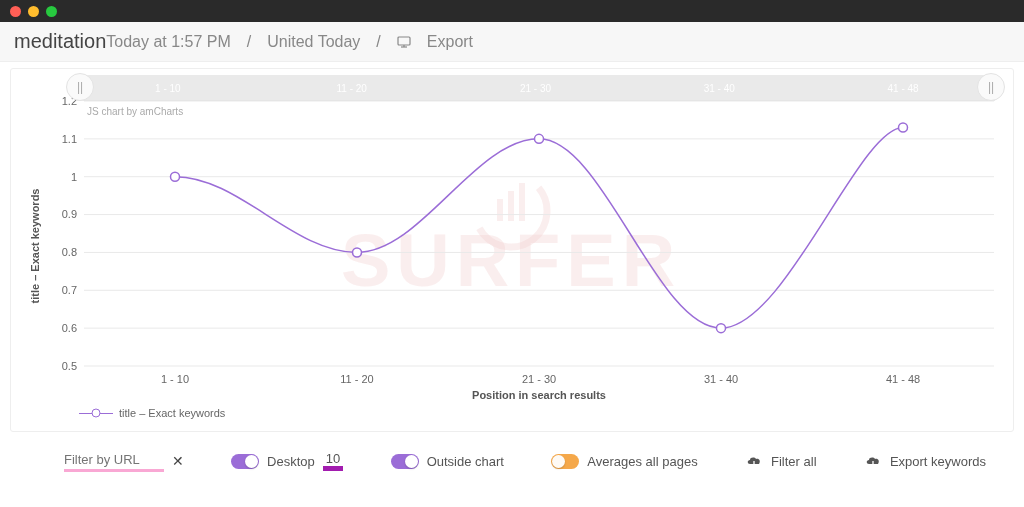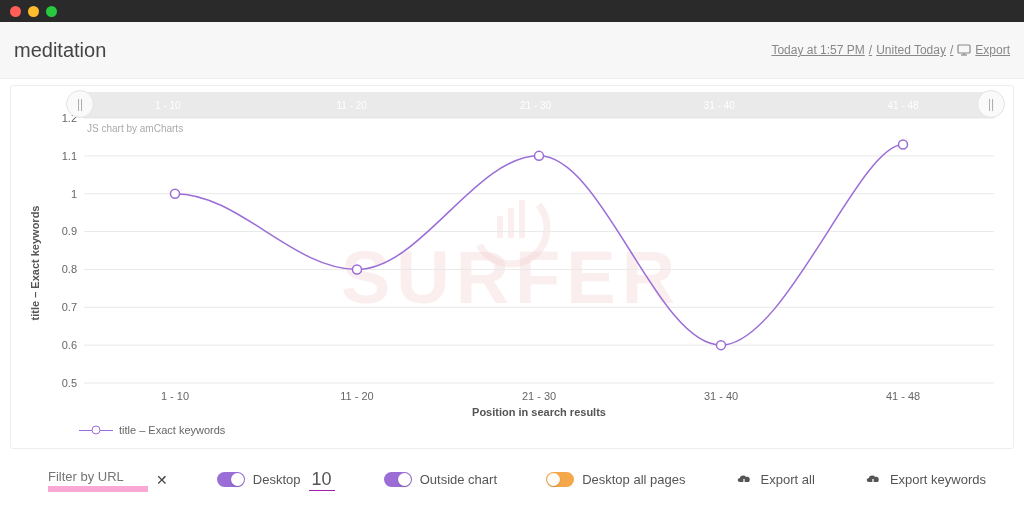--- a/index.html
+++ b/index.html
@@ -1,49 +1,49 @@
 <!DOCTYPE html>
 <html><head>
 <meta charset="utf-8">
 <style>
 * { box-sizing: border-box; margin: 0; padding: 0; }
 body { font-family: -apple-system, BlinkMacSystemFont, "Segoe UI", Arial, sans-serif; background: #fff; width: 1024px; height: 507px; overflow: hidden; }
 .win-bar { height: 22px; background: #2a2a2a; display: flex; align-items: center; padding-left: 10px; gap: 7px; }
 .dot { width: 11px; height: 11px; border-radius: 50%; }
 .d-r { background: #ff5f56; } .d-y { background: #ffbd2e; } .d-g { background: #27c93f; }
-.head { height: 57px; background: #f7f7f7; border-bottom: 1px solid #eee; display: flex; align-items: center; justify-content: space-between; padding: 0 14px; }
+.head { height: 40px; background: #f7f7f7; border-bottom: 1px solid #eee; display: flex; align-items: center; padding: 0 14px; }
 .title { font-size: 20px; color: #444; font-weight: 400; }
-.meta { font-size: 12px; color: #888; display: flex; align-items: center; gap: 4px; text-decoration: underline; }
+.meta { font-size: 16px; color: #888; display: flex; align-items: center; gap: 16px; }
 .content { padding: 6px 10px 10px 10px; }
 .card { border: 1px solid #eee; border-radius: 3px; background: #fff; padding: 2px 8px 12px 8px; position: relative; }
 .band { position: absolute; top: 6px; left: 65px; right: 18px; height: 26px; background: #d9d9d9; opacity: 0.55; display: flex; justify-content: space-around; align-items: center; font-size: 10px; color: #fff; }
 .band span { flex: 1; text-align: center; }
 .slider-btn { position: absolute; top: 4px; width: 28px; height: 28px; border-radius: 50%; background: #fafafa; border: 1px solid #e3e3e3; display: flex; align-items: center; justify-content: center; color: #aaa; font-size: 12px; }
 .sb-l { left: 55px; } .sb-r { right: 8px; }
 svg.chart { display: block; }
 .credit { font-size: 10px; color: #aaa; }
 .ylab { font-size: 11px; fill: #666; } .xlab { font-size: 11px; fill: #666; text-anchor: middle; }
 .axis-title { font-size: 11px; fill: #555; font-weight: 700; }
 .wm { font-family: Arial, sans-serif; font-size: 74px; font-weight: 700; fill: #f2cfcf; opacity: 0.35; letter-spacing: 6px; }
 .grid-line { stroke: #e9e9e9; stroke-width: 1; }
 .series { stroke: #9b6dd7; stroke-width: 1.5; fill: none; }
 .pt { fill: #fff; stroke: #9b6dd7; stroke-width: 1.5; }
 .legend { display: flex; align-items: center; gap: 6px; padding: 6px 0 0 60px; font-size: 11px; color: #666; }
 .leg-sym { width: 34px; height: 10px; position: relative; }
 .leg-sym::before { content: ''; position: absolute; top: 50%; left: 0; right: 0; height: 1px; background: #9b6dd7; }
 .leg-sym::after { content: ''; position: absolute; top: 50%; left: 50%; width: 7px; height: 7px; border: 1.5px solid #9b6dd7; background: #fff; border-radius: 50%; transform: translate(-50%, -50%); }
 .toolbar { display: flex; align-items: center; justify-content: space-between; padding: 18px 28px 8px 38px; font-size: 13px; color: #555; }
 .tb-group { display: flex; align-items: center; gap: 8px; }
-.filter-in { border: none; border-bottom: 6px solid #f9a8d4; background: transparent; font-size: 13px; color: #999; width: 100px; padding: 2px 0; }
+.filter-in { border: none; border-bottom: 3px solid #f9a8d4; background: transparent; font-size: 13px; color: #999; width: 100px; padding: 2px 0; margin-left: 16px; }
 .clear-x { color: #444; font-size: 14px; }
 .toggle { width: 28px; height: 15px; border-radius: 8px; position: relative; }
 .toggle::after { content: ''; position: absolute; width: 13px; height: 13px; border-radius: 50%; top: 1px; background: #fff; box-shadow: 0 1px 2px rgba(0,0,0,0.2); }
 .tg-on { background: #9b6dd7; } .tg-on::after { right: 1px; }
 .tg-off-o { background: #f5a84a; } .tg-off-o::after { left: 1px; opacity: 0.95; }
-.avg-val { border-bottom: 1px solid #a21caf; padding: 0 3px; font-size: 18px; }
+.avg-val { border-bottom: 5px solid #a21caf; padding: 0 3px; font-size: 13px; }
 .cloud { width: 18px; height: 13px; position: relative; }
 </style>
 </head>
 <body>
 
 <div class="win-bar">
   <div class="dot d-r"></div>
   <div class="dot d-y"></div>
   <div class="dot d-g"></div>
 </div>
@@ -147,28 +147,28 @@
       <div class="toggle tg-on"></div>
       <span>Desktop</span>
       <span class="avg-val">10</span>
     </div>
     <div class="tb-group">
       <div class="toggle tg-on"></div>
       <span>Outside chart</span>
     </div>
     <div class="tb-group">
       <div class="toggle tg-off-o"></div>
-      <span>Desktop all pages</span>
+      <span>Averages all pages</span>
     </div>
     <div class="tb-group">
       <svg class="cloud" viewBox="0 0 18 13">
           <path d="M5 9 C2 9 2 5 5 5 C5 2 10 2 11 4 C14 3 16 6 14 9 Z" fill="#555"></path>
           <path d="M9 6 L9 12 M7 10 L9 12 L11 10" stroke="#fff" stroke-width="1.3" fill="none"></path>
         </svg>
-      <span>Export all</span>
+      <span>Filter all</span>
     </div>
     <div class="tb-group">
       <svg class="cloud" viewBox="0 0 18 13">
           <path d="M5 9 C2 9 2 5 5 5 C5 2 10 2 11 4 C14 3 16 6 14 9 Z" fill="#555"></path>
           <path d="M9 6 L9 12 M7 10 L9 12 L11 10" stroke="#fff" stroke-width="1.3" fill="none"></path>
         </svg>
       <span>Export keywords</span>
     </div>
   </div>
 </div>

